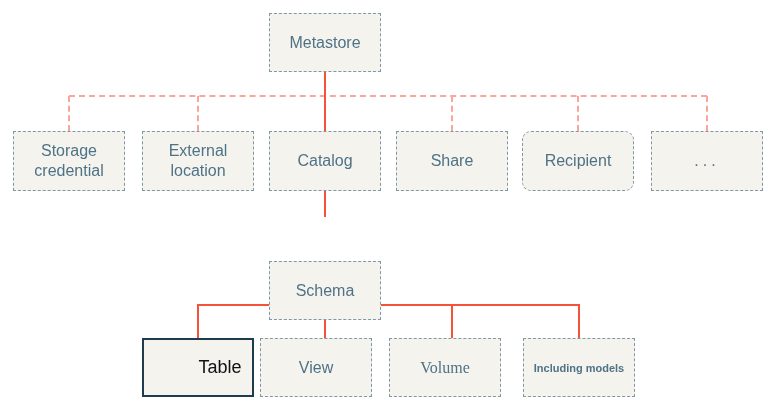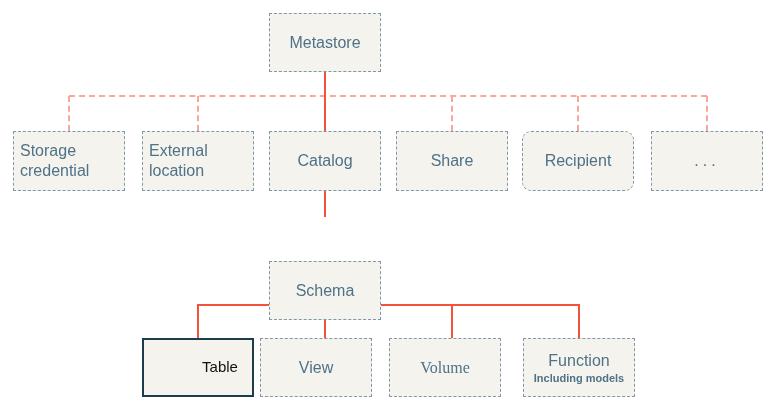--- a/index.html
+++ b/index.html
@@ -15,29 +15,29 @@
   body{background:#ffffff;font-family:"Liberation Sans",sans-serif;}
   .canvas{
     position:relative;width:778px;height:414px;background:#ffffff;overflow:hidden;
   }
   .node{
     position:absolute;width:112px;height:60px;
     background:var(--box-fill);
     border:1.5px dashed var(--box-border);
     color:var(--box-text);
     display:flex;flex-direction:column;align-items:center;justify-content:center;
-    text-align:left;font-size:16px;line-height:1.25;
+    text-align:center;font-size:16px;line-height:1.25;
   }
   .node.tall{height:59px;}
   .node .label{display:block;padding:0 6px;}
   .node .sublabel{display:block;font-size:11px;line-height:1.15;margin-top:1px;font-weight:bold;}
   .node.highlight{
     border:2px solid var(--highlight-border);
     color:var(--highlight-text);
-    font-size:15px;
+    font-size:18px;
     padding-left:44px;
   }
   .node.ellipsis .label{letter-spacing:4px;font-size:16px;}
   .line{position:absolute;}
   .solid-v{width:2px;background:var(--connector-solid);}
   .solid-h{height:2px;background:var(--connector-solid);}
   .dash-v{width:0;border-left:2px dashed var(--connector-dashed);}
   .dash-h{height:0;border-top:2px dashed var(--connector-dashed);}
 </style>
 </head>
@@ -90,17 +90,16 @@
   <div class="node tall highlight" style="left:142px;top:338px;">
     <span class="label">Table</span>
   </div>
   <div class="node tall" style="left:260px;top:338px;">
     <span class="label">View</span>
   </div>
   <div class="node tall" style="left:389px;top:338px;font-family:Liberation Serif, serif;">
     <span class="label">Volume</span>
   </div>
   <div class="node tall" style="left:523px;top:338px;">
-    <span class="label">Function</span>
     <span class="sublabel">Including models</span>
   </div>
 
 </div>
 
 </body></html>

